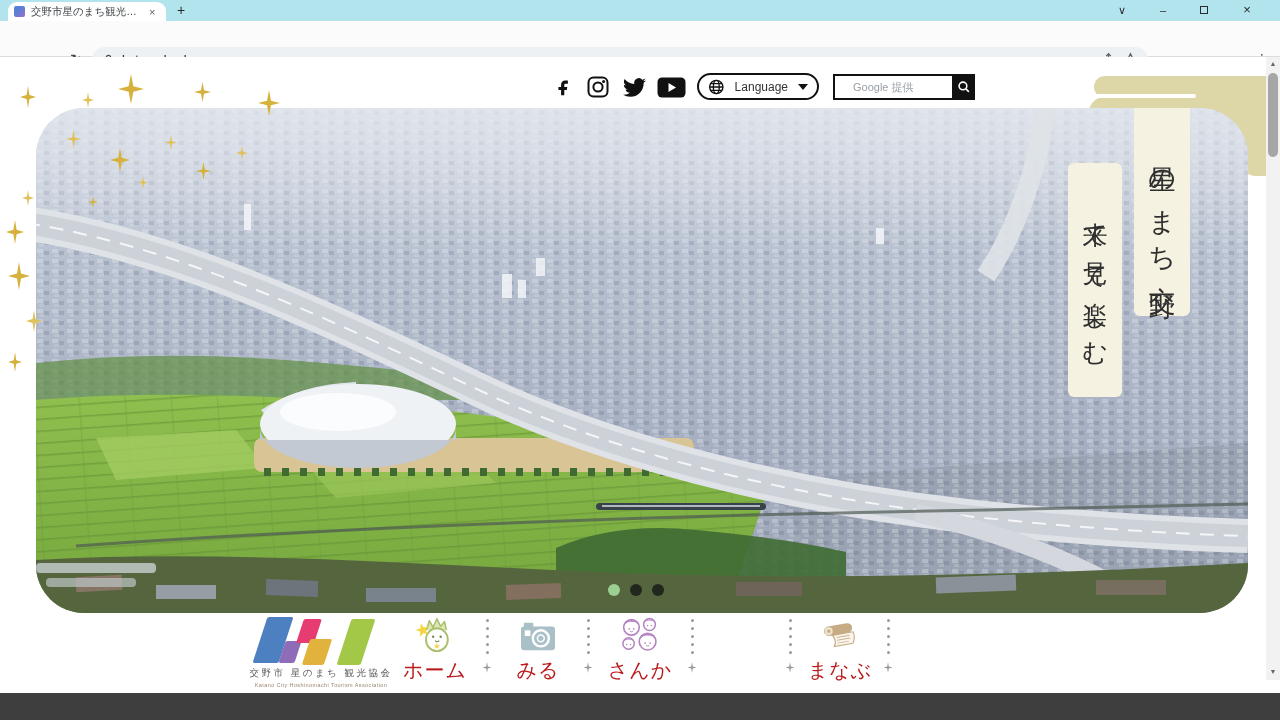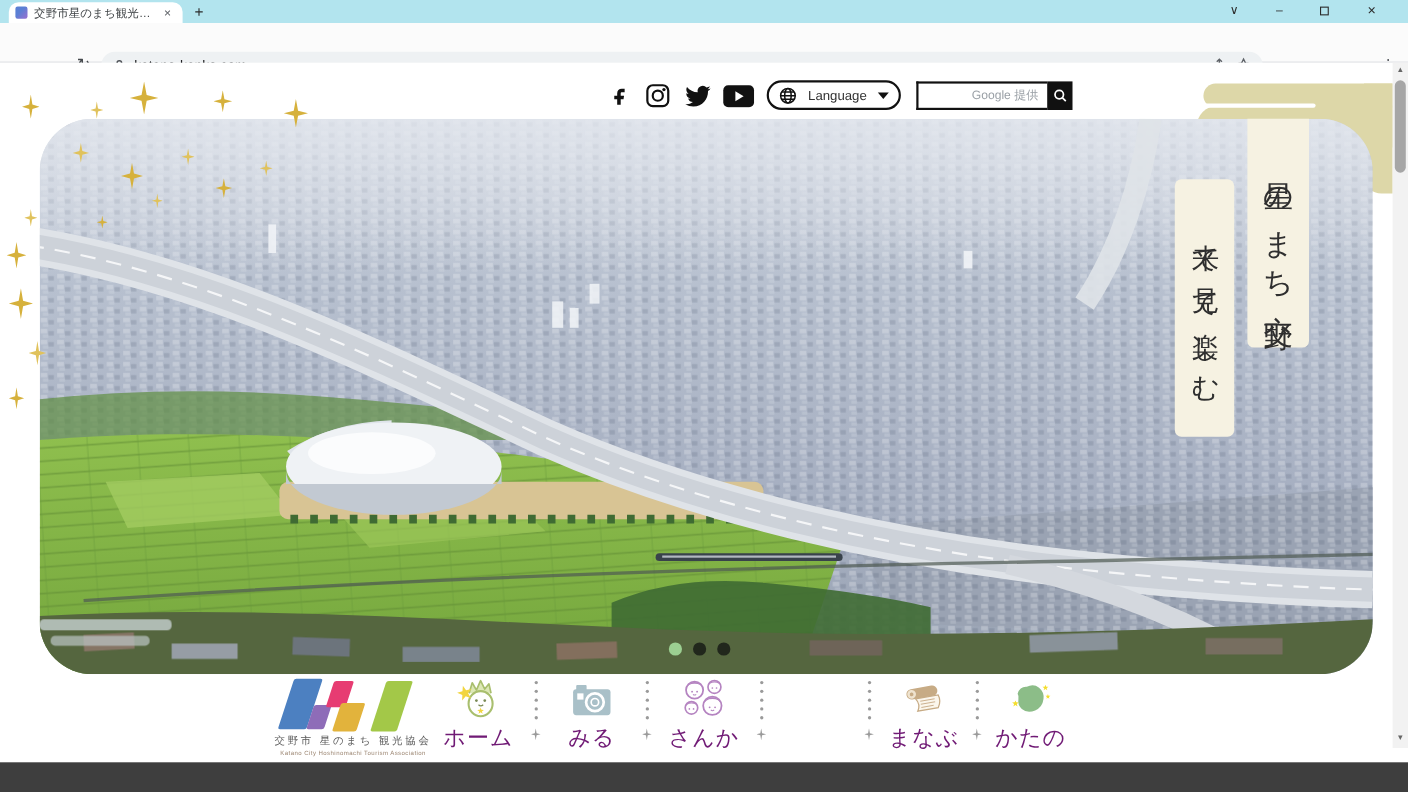--- a/index.html
+++ b/index.html
@@ -37,21 +37,21 @@
   .cloud-gap { left:1092px; top:37px; width:104px; height:4px; background:#fff; border-radius:2px; }
   .cloud-c { left:1240px; top:19px; width:26px; height:100px; border-radius:0 0 0 16px; }
 
   
   .social { position:absolute; top:17px; }
   .lang { position:absolute; left:697px; top:16px; width:122px; height:27px; border:2.4px solid #111;
           border-radius:15px; background:#fff; display:flex; align-items:center; padding:0 9px; gap:10px; }
   .lang-label { font-size:12px; color:#333; flex:1; text-align:center; }
   .caret { width:0; height:0; border-left:5px solid transparent; border-right:5px solid transparent; border-top:6px solid #111; }
   .search-wrap { position:absolute; left:833px; top:17px; display:flex; }
-  .search-input { width:119px; height:26px; border:2px solid #111; border-right:none; font-size:11px; padding:0 8px; outline:none; color:#333;text-align:right; }
+  .search-input { width:119px; height:26px; border:2px solid #111; border-right:none; font-size:11px; padding:0 18px; outline:none; color:#333; }
   .search-input::placeholder { color:#9aa0a6; }
   .search-btn { width:23px; height:26px; background:#111; border:none; display:flex; align-items:center; justify-content:center; }
 
   
   .photo { position:absolute; left:36px; top:51px; width:1212px; height:505px; border-radius:48px; overflow:hidden; }
   .photo svg { display:block; }
 
   
   .vbanner { position:absolute; background:#f6f2e2; color:#2f2f2f; writing-mode:vertical-rl; text-orientation:upright;
              font-family:"Liberation Serif","DejaVu Serif",serif; text-align:center; display:flex; align-items:center; justify-content:center; }
@@ -70,21 +70,21 @@
 
   
   .navband { position:absolute; left:0; top:556px; width:1280px; height:80px; background:#fff;padding-left:28px; }
   .logo { position:absolute; left:246px; top:4px; width:150px; height:72px; }
   .tiles { position:relative; height:46px; }
   .tile { position:absolute; transform:skewX(-18deg); border-radius:2px; }
   .logo-title { font-size:9.5px; color:#5a5a5a; letter-spacing:2.5px; text-align:center; margin-top:4px; white-space:nowrap; }
   .logo-sub { font-size:5.5px; color:#9c8672; letter-spacing:.4px; text-align:center; margin-top:2px; white-space:nowrap; }
   .nav-item { position:absolute; top:2px; width:76px; text-align:center; cursor:pointer; }
   .nav-icon { height:38px; display:flex; align-items:flex-end; justify-content:center; }
-  .nav-label { font-size:20px; color:#701a75; margin-top:4px; letter-spacing:1px; font-weight:500; }
+  .nav-label { font-size:20px; color:#b91c1c; margin-top:4px; letter-spacing:1px; font-weight:500; }
   .nav-div { position:absolute; top:6px; width:10px; display:flex; flex-direction:column; align-items:center; gap:5px; }
   .nav-div i { width:3px; height:3px; border-radius:50%; background:#9a9a9a; }
   .spk-sm { width:9px; height:11px; background:#9a9a9a; margin-top:3px;
             clip-path:polygon(50% 0,59% 41%,100% 50%,59% 59%,50% 100%,41% 59%,0 50%,41% 41%); }
 
   .footerband { position:absolute; left:0; top:636px; width:1280px; height:27px; background:#3e3e3e; }
 
   
   .scrollbar { position:absolute; left:1266px; top:0; width:14px; height:623px; background:#f2f2f2; }
   .sb-arrow { position:absolute; left:0; width:14px; height:13px; text-align:center; font-size:7px; color:#666; line-height:13px; }
@@ -409,31 +409,20 @@
 
       <div class="nav-div" style="left:883px">
         <i></i>
           <i></i>
           <i></i>
           <i></i>
           <i></i>
           <span class="spk-sm"></span>
       </div>
 
-      <div class="nav-item" style="left:899px">
-        <div class="nav-icon">
-          <svg width="40" height="34" viewBox="0 0 42 38">
-            <path d="M17,6 q7,-3.5 12.5,1 q5.5,4.5 4.5,11.5 q-1,8.5 -8.5,11.5 q-8,3.2 -13.5,-1.5 q-4.5,-4 -3.5,-9.5 q0.7,-3.8 -0.8,-6 q2.3,-7.5 9.3,-7z" fill="#8cbd88"></path>
-            <polygon points="5.5,19.9 6.3,21.8 8.9,21.9 6.9,23.5 7.6,25.9 5.5,24.4 3.4,25.9 4.1,23.5 2.1,21.9 4.7,21.8" fill="#f4de2e"></polygon>
-            <polygon points="36,3.8 36.8,6 39,6 37.2,7.4 37.9,9.6 36,8.3 34.1,9.6 34.8,7.4 33,6 35.2,6" fill="#f4de2e"></polygon>
-            <polygon points="38.5,13.4 39.1,15.2 41,15.2 39.5,16.3 40,18.1 38.5,17 37,18.1 37.5,16.3 36,15.2 37.9,15.2" fill="#f4de2e"></polygon>
-          </svg>
-        </div>
-        <div class="nav-label">かたの</div>
-      </div>
     </div>
 
     <div class="footerband"></div>
 
     <div class="scrollbar">
       <div class="sb-arrow" style="top:0">▲</div>
       <div class="sb-thumb"></div>
       <div class="sb-arrow" style="top:608px">▼</div>
     </div>
   </div>

